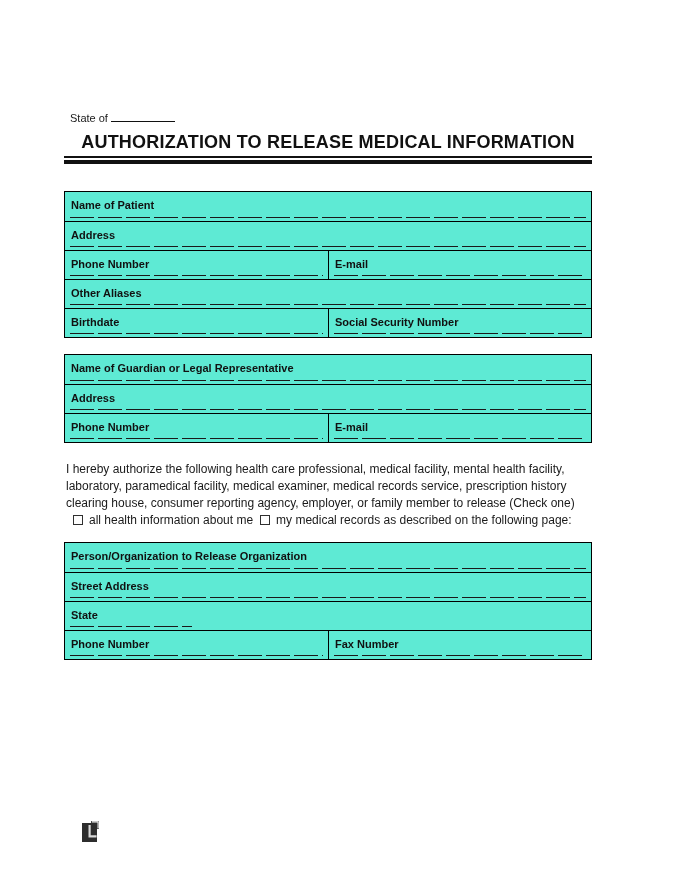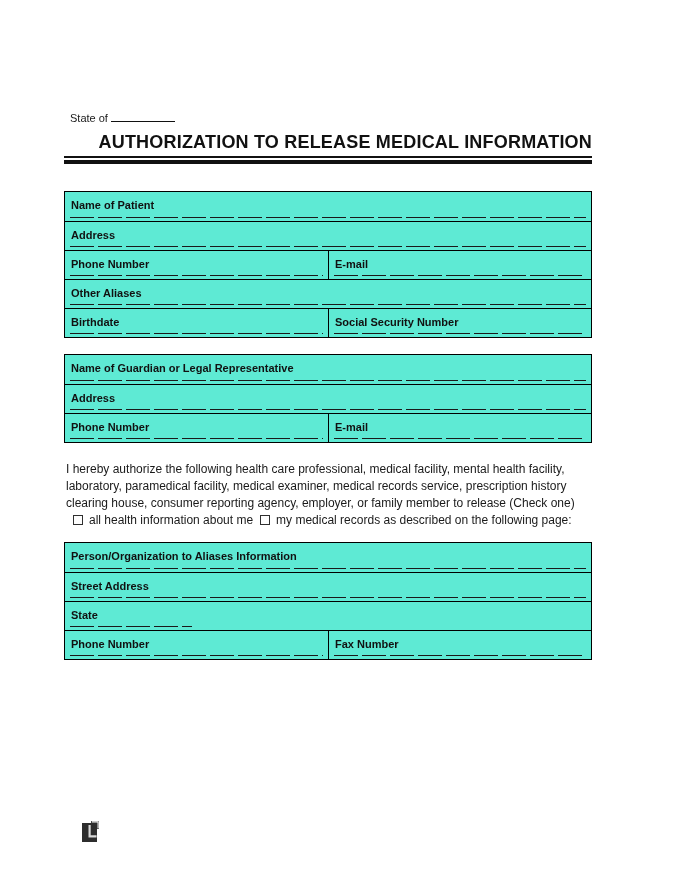--- a/index.html
+++ b/index.html
@@ -34,21 +34,21 @@
     border-bottom: 1.5px solid #111;
     margin-left: 3px;
     vertical-align: baseline;
   }
   
   .title {
     margin: 0 0 4px 0;
     font-size: 18px;
     line-height: 20px;
     font-weight: bold;
-    text-align: right;
+    text-align: center;
     letter-spacing: 0.2px;
     color: #111;
   }
   .title-rule {
     height: 8px;
     margin: 0 0 27px 0;
     background: linear-gradient(to bottom,
       #111 0, #111 2.5px,
       #ffffff 2.5px, #ffffff 4px,
       #111 4px, #111 8px);
@@ -191,21 +191,21 @@
       </div>
     </div>
 
     <p class="auth-para">
       <span>I hereby authorize the following health care professional, medical facility, mental health facility, laboratory, paramedical facility, medical examiner, medical records service, prescription history clearing house, consumer reporting agency, employer, or family member to release (Check one)</span><span class="checkbox"></span><span>all health information about me</span><span class="checkbox"></span><span>my medical records as described on the following page:</span>
     </p>
 
     <div class="frm">
       <div class="frm-row">
         <div class="frm-cell">
-          <span class="lbl">Person/Organization to Aliases Information</span>
+          <span class="lbl">Person/Organization to Release Organization</span>
           <span class="fill-line"></span>
         </div>
       </div>
       <div class="frm-row">
         <div class="frm-cell">
           <span class="lbl">Street Address</span>
           <span class="fill-line"></span>
         </div>
       </div>
       <div class="frm-row">

